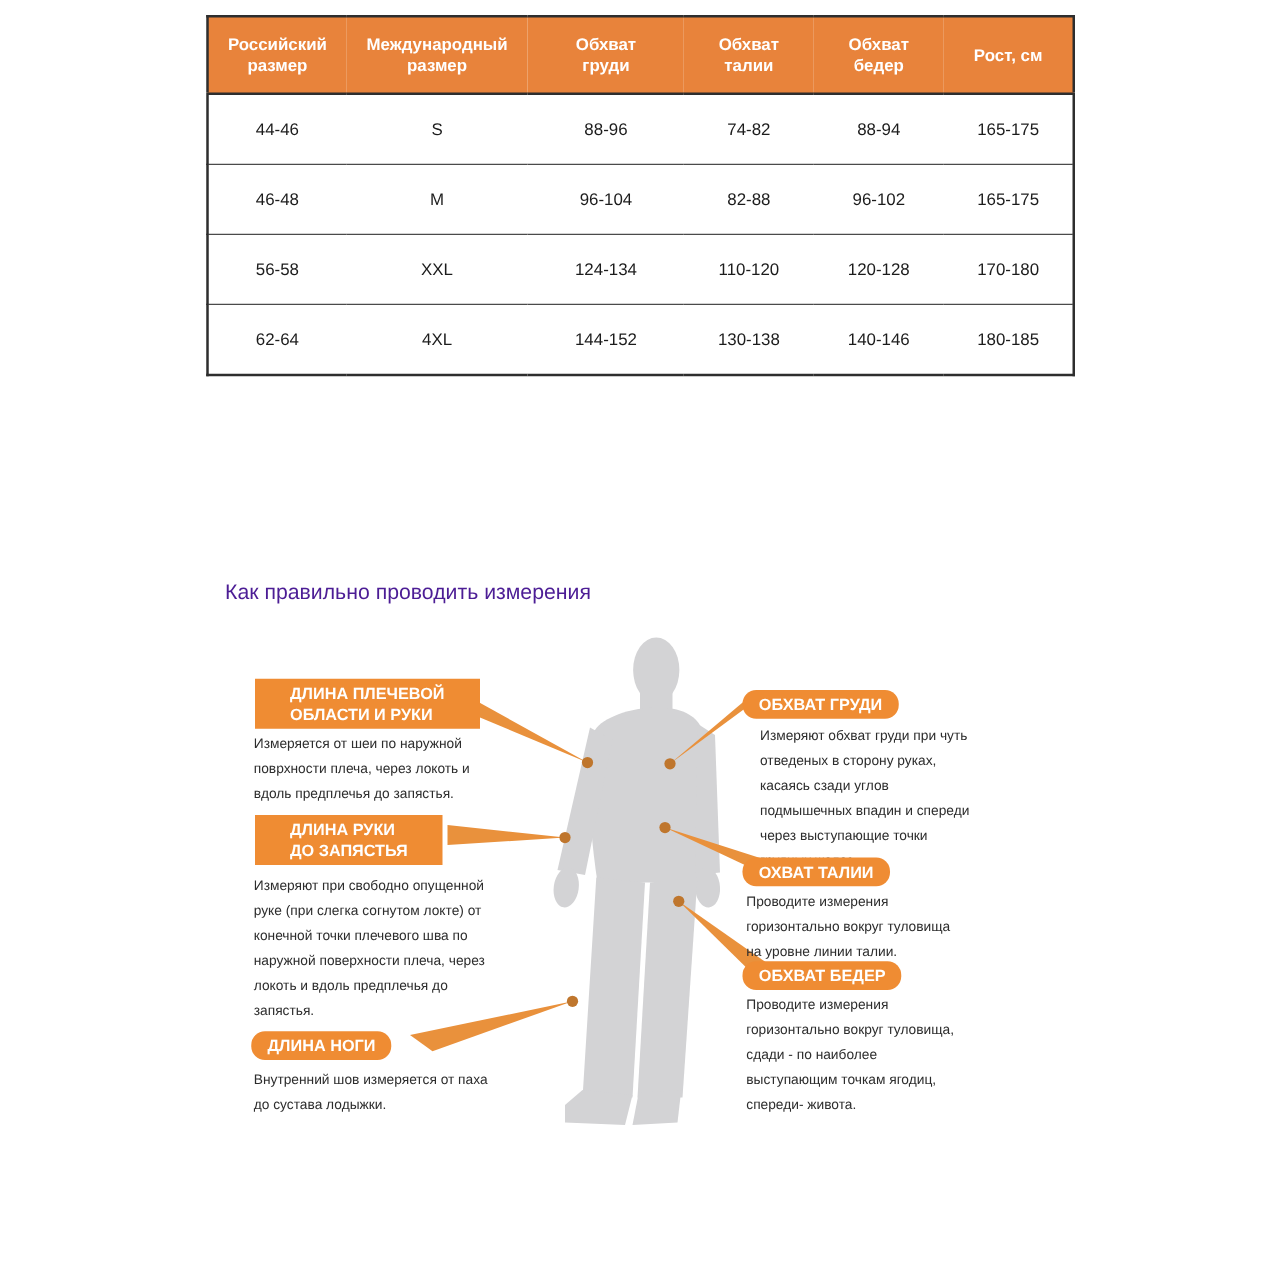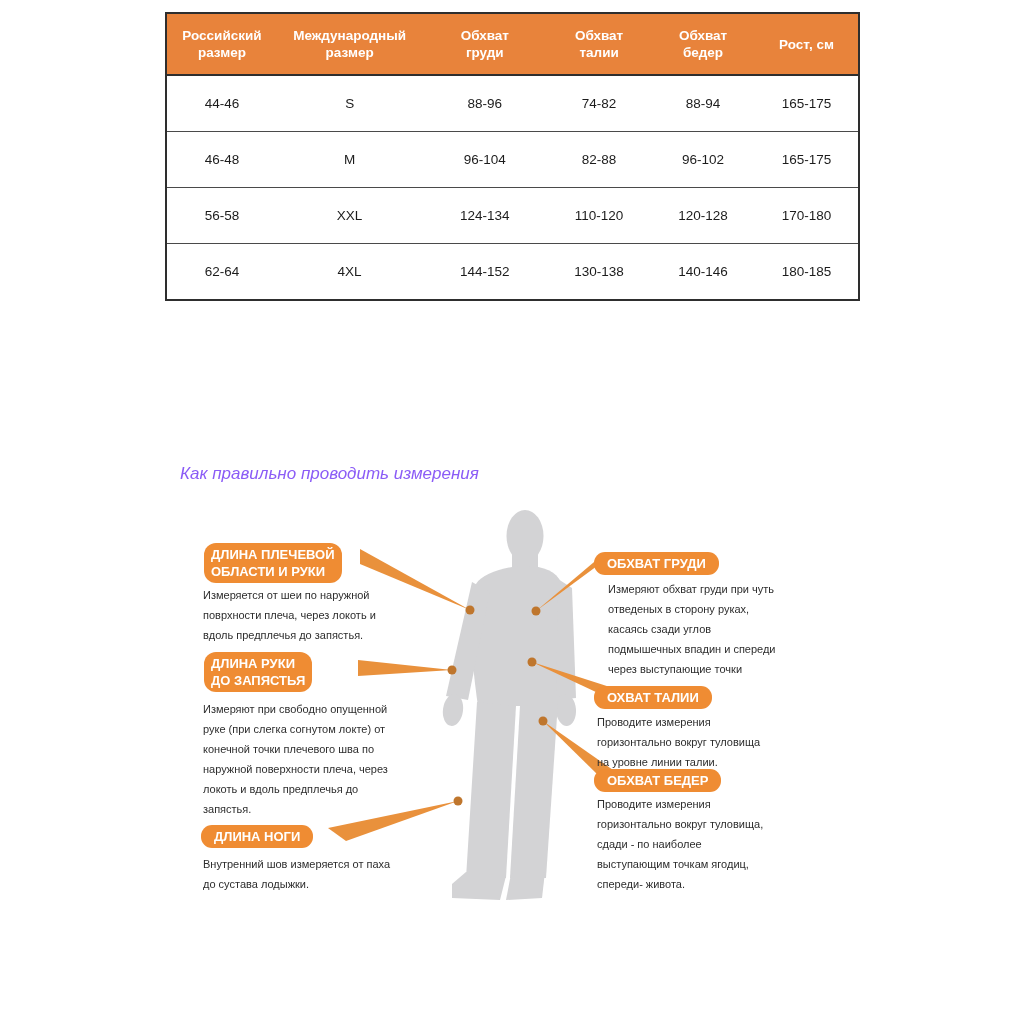--- a/index.html
+++ b/index.html
@@ -19,28 +19,28 @@
     white-space:pre-line;border-bottom:2px solid #2e2e2e;
   }
   .size-table td{
     height:53px;text-align:center;vertical-align:middle;
     font-size:13.5px;color:#1c1c1c;
   }
   .size-table tbody tr + tr td{border-top:1px solid #4a4a4a;margin-left:46px;}
   
   .measure-heading{
     position:absolute;left:180px;top:464px;
-    font-size:17px;color:#8b5cf6;font-style:italic;
+    font-size:17px;color:#4c1d95;
   }
   
   .diagram-svg{position:absolute;left:0;top:0;z-index:1;}
   .pill{
     position:absolute;z-index:2;background:#EF8C33;color:#ffffff;
     font-weight:bold;font-size:13px;line-height:17px;
-    padding:3px 7px;border-radius:12px;white-space:pre-line;
+    padding:3px 28px;border-radius:0;white-space:pre-line;
   }
   .pill.single{padding:3px 13px;border-radius:11px;}
   .desc{
     position:absolute;z-index:2;font-size:11px;line-height:20px;
     color:#2d2d2d;white-space:pre-line;
   }
   #pill-shoulder{left:204px;top:543px;}
   #desc-shoulder{left:203px;top:585px;width:295px;}
   #pill-arm{left:204px;top:652px;}
   #desc-arm{left:203px;top:699px;width:300px;}

